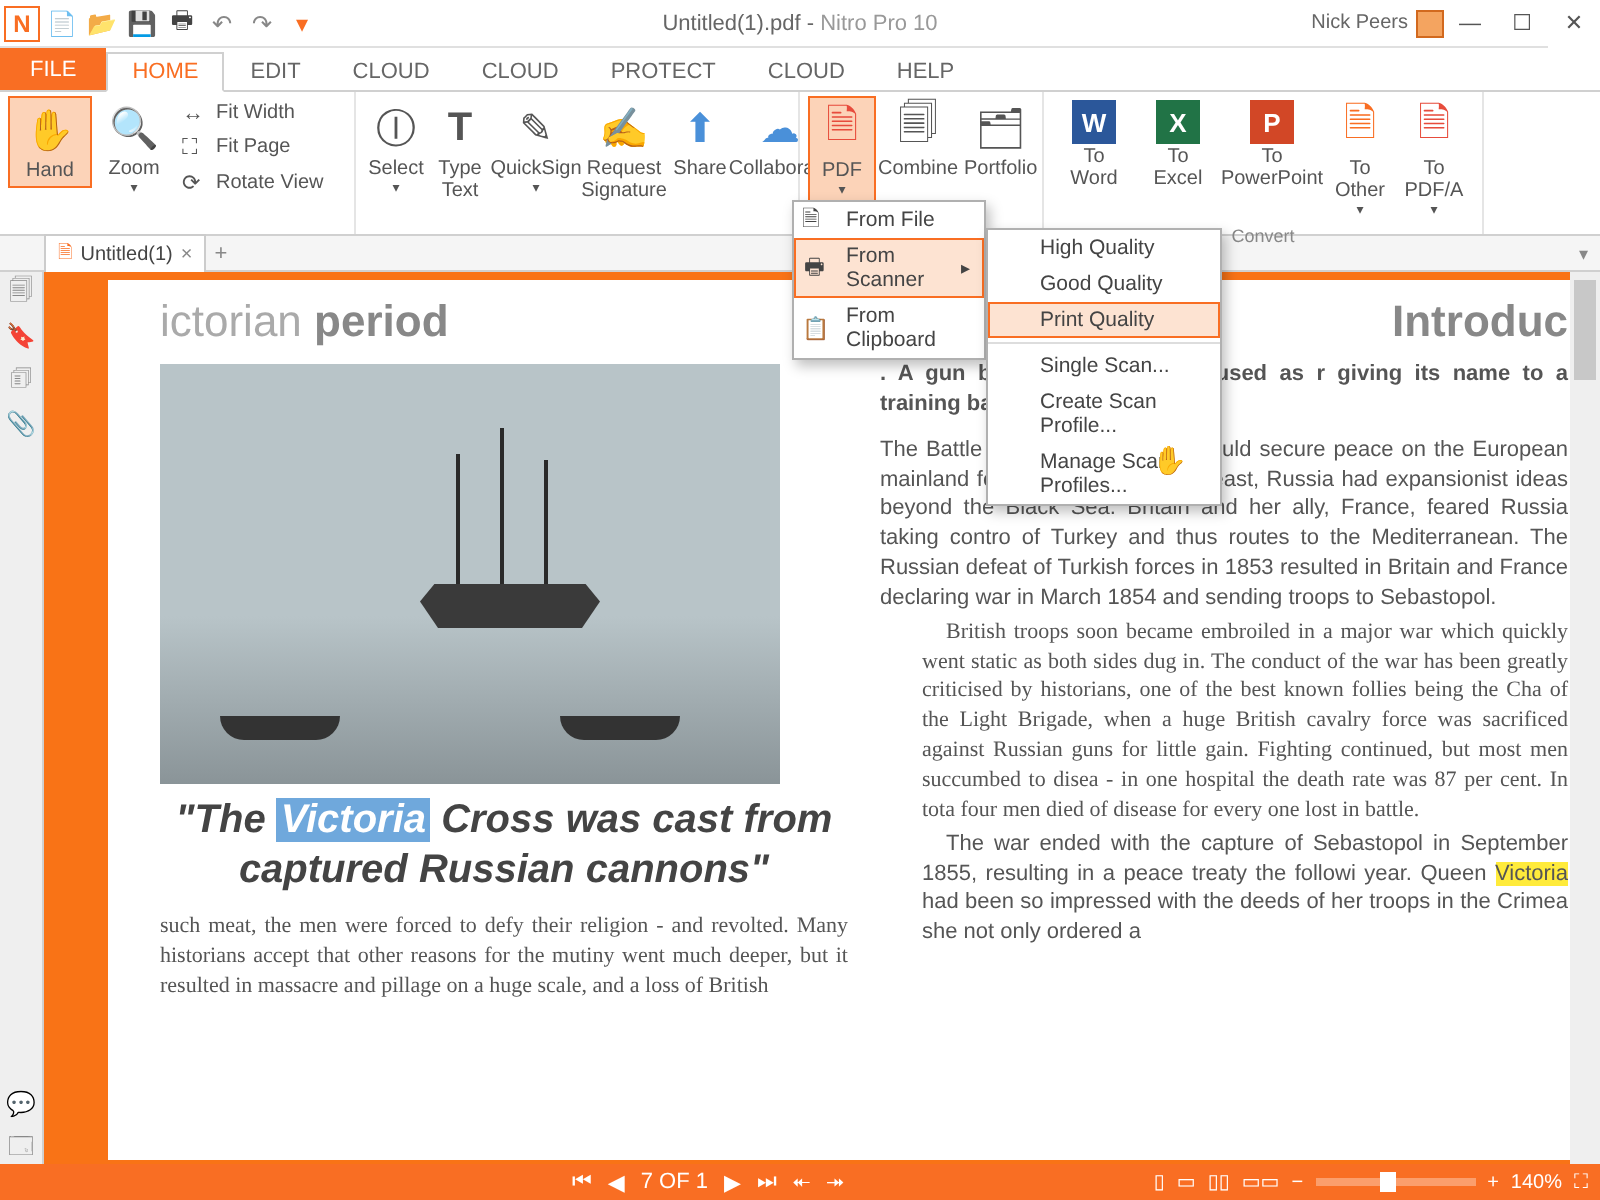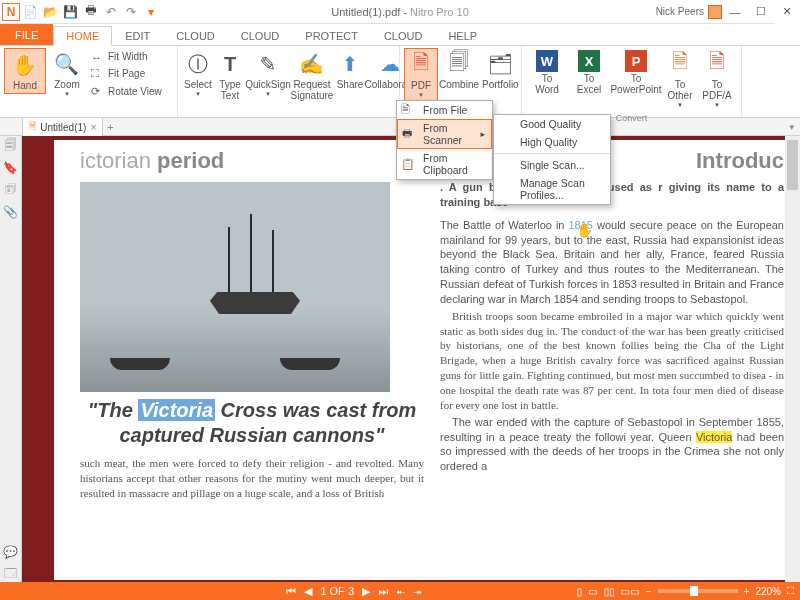--- a/index.html
+++ b/index.html
@@ -49,39 +49,39 @@
 
 
 .dropdown { position: absolute; background: #fff; border: 1px solid #b0b0b0; box-shadow: 2px 3px 6px rgba(0,0,0,.25); font-size: 10.5px; z-index: 50; }
 .dropdown .mitem { padding: 3px 24px 3px 26px; display: flex; align-items: center; position: relative; }
 .dropdown .mitem.hl { background: #fde3d2; border: 1px solid #f96e23; padding: 2px 23px 2px 25px; }
 .dropdown .mitem .mi { position: absolute; left: 4px; font-size: 11px; }
 .dropdown .mitem .arr { position: absolute; right: 6px; font-size: 9px; }
 .dropdown .sep { border-top: 1px solid #ddd; margin: 2px 0; }
 
 
-.docarea { position: absolute; left: 22px; right: 0; top: 136px; bottom: 18px; background: #7f1d1d; overflow: hidden; padding-left: 32px; }
+.docarea { position: absolute; left: 22px; right: 0; top: 136px; bottom: 18px; background: #f97316; overflow: hidden; padding-left: 32px; }
 .page { background: #fff; margin: 4px auto 0; width: 756px; height: 440px; display: flex; padding: 8px 18px; font-family: Georgia, serif; color: #333; }
 .col { flex: 1; padding: 0 8px; }
 .heading { color: #aaa; font-size: 22px; margin-bottom: 8px; }
 .heading b { color: #888; }
 .headingR { color: #888; font-size: 22px; text-align: right; font-weight: bold; margin-bottom: 6px;}
 .shipimg { width: 310px; height: 210px; background: linear-gradient(#b8c4c8 60%, #8a9498); position: relative; margin-bottom: 6px; overflow:hidden;}
 .ship { position: absolute; left: 120px; top: 40px; width: 110px; height: 110px; }
 .hull { position: absolute; bottom: 18px; left: 10px; width: 90px; height: 22px; background: #3a3a3a; clip-path: polygon(0 40%, 8% 0, 92% 0, 100% 40%, 90% 100%, 10% 100%); }
 .mast { position: absolute; bottom: 40px; width: 2px; height: 70px; background: #2a2a2a; }
 .m1 { left: 28px; height: 65px;} .m2 { left: 50px; height: 78px;} .m3 { left: 72px; height: 62px;}
 .boat { position: absolute; bottom: 22px; width: 60px; height: 12px; background: #333; border-radius: 0 0 30px 30px; }
 .b1 { left: 30px; } .b2 { left: 200px; }
 .quote { font-style: italic; font-size: 20px; text-align: center; line-height: 1.25; margin: 4px 0 8px; color: #444; font-weight: bold;}
 .quote .hi { background: #6fa8dc; color: #fff; padding: 0 2px; font-style: italic;}
 .body { font-size: 11px; line-height: 1.35; text-align: justify; font-family: Georgia, serif; color: #555;}
 .body .yr { color: #6fa8dc; }
 .body .yh { background: #ffeb3b; }
-.indent { text-indent: 12px; }
+.indent { text-indent: 12px; margin-left: 21px; }
 
 
 .statusbar { height: 18px; background: #f96e23; position: absolute; bottom: 0; left: 0; right: 0; display: flex; align-items: center; color: #fff; font-size: 10px; padding: 0 6px; }
 .statusbar .nav { display: flex; align-items: center; gap: 8px; margin-left: 280px;}
 .statusbar .nav span { font-size: 11px; }
 .statusbar .viewctrls { margin-left: auto; display: flex; align-items: center; gap: 6px; }
 .statusbar .zoomslider { width: 80px; height: 4px; background: #fff5; position: relative; }
 .statusbar .zoomslider::after { content:''; position:absolute; left:40%; top:-3px; width:8px; height:10px; background:#fff; }
 
 .scrollv { position:absolute; right:0; top:136px; bottom:18px; width:15px; background:#efefef;}
@@ -304,50 +304,56 @@
       <span class="arr">▸</span>
     </div>
   <div class="mitem">
       <span class="mi">📋</span>
       <span>From Clipboard</span>
     </div>
 </div>
 
 <div class="dropdown" style="left:493px; top:114px; width:118px">
   <div class="mitem">
+      <span>High Quality</span>
+    </div>
+  <div class="mitem">
       <span>Good Quality</span>
     </div>
-  <div class="mitem">
-      <span>High Quality</span>
+  <div class="mitem hl">
+      <span>Print Quality</span>
     </div>
   <div class="sep"></div>
   <div class="mitem">
       <span>Single Scan...</span>
+    </div>
+  <div class="mitem">
+      <span>Create Scan Profile...</span>
     </div>
   <div class="mitem">
       <span>Manage Scan Profiles...</span>
     </div>
 </div>
 
 <div class="cursor">✋</div>
 
 <div class="statusbar">
   <div class="nav">
     <span>⏮</span>
     <span>◀</span>
-    <span>1 OF 3</span>
+    <span>7 OF 1</span>
     <span>▶</span>
     <span>⏭</span>
     <span>⯬</span>
     <span>⯮</span>
   </div>
   <div class="viewctrls">
     <span>▯</span>
     <span>▭</span>
     <span>▯▯</span>
     <span>▭▭</span>
     <span>−</span>
     <div class="zoomslider"></div>
     <span>+</span>
-    <span>220%</span>
+    <span>140%</span>
     <span>⛶</span>
   </div>
 </div>
 
 </body></html>

